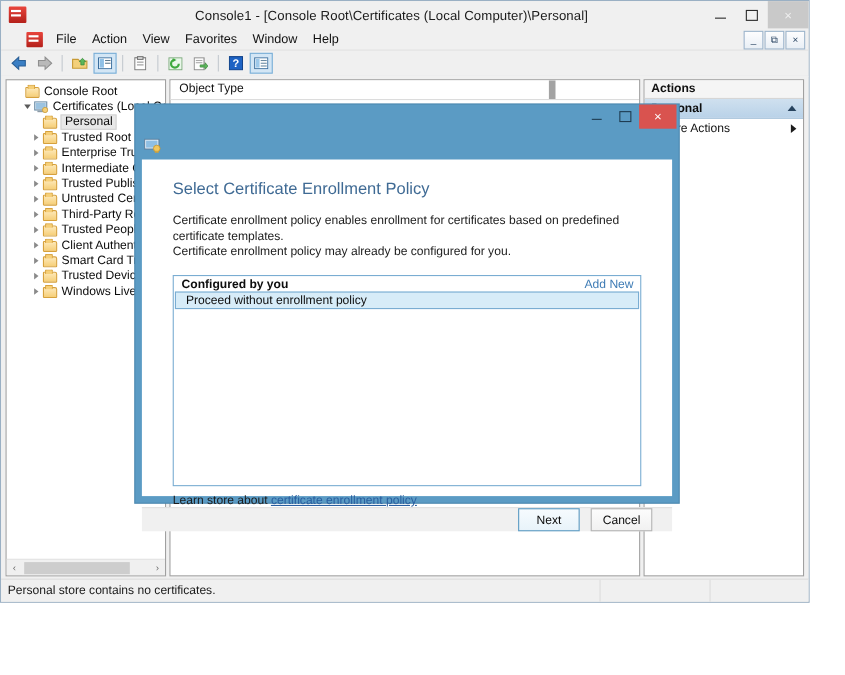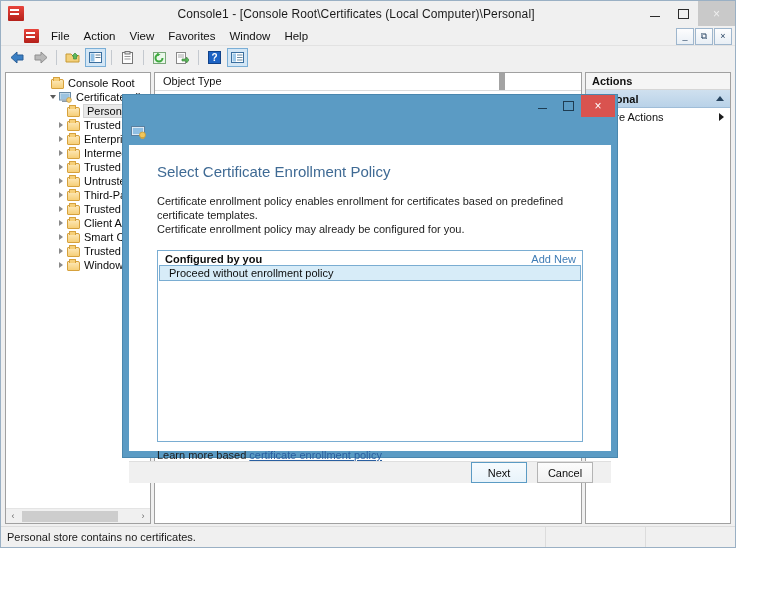--- a/index.html
+++ b/index.html
@@ -145,21 +145,21 @@
 
   
   #tree-pane {
     width: 146px;
     background: #ffffff;
     border: 1px solid #a0a0a0;
     box-sizing: border-box;
     position: relative;
     overflow: hidden;
   }
-  #tree-inner { padding: 3px 0 0 4px; margin-left: 28px; }
+  #tree-inner { padding: 3px 0 0 4px; }
   .tree-row {
     display: flex;
     align-items: center;
     height: 14px;
     white-space: nowrap;
     font-size: 11px;
     color: #0b0b0b;
   }
   .tree-expander {
     width: 13px; min-width:13px;
@@ -811,21 +811,21 @@
 
       <div id="policy-box">
         <div class="policy-head-row">
           <span>Configured by you</span>
           <span id="add-new-link">Add New</span>
         </div>
         <div id="policy-selected">Proceed without enrollment policy</div>
       </div>
 
       <div id="learn-more">
-        <span>Learn more based </span><span id="learn-more-link">certificate enrollment policy</span>
+        <span>Learn store about </span><span id="learn-more-link">certificate enrollment policy</span>
       </div>
     </div>
 
     <div id="dlg-footer">
       <div class="dlg-btn default">Next</div>
       <div class="dlg-btn">Cancel</div>
     </div>
   </div>
 </div>
 

